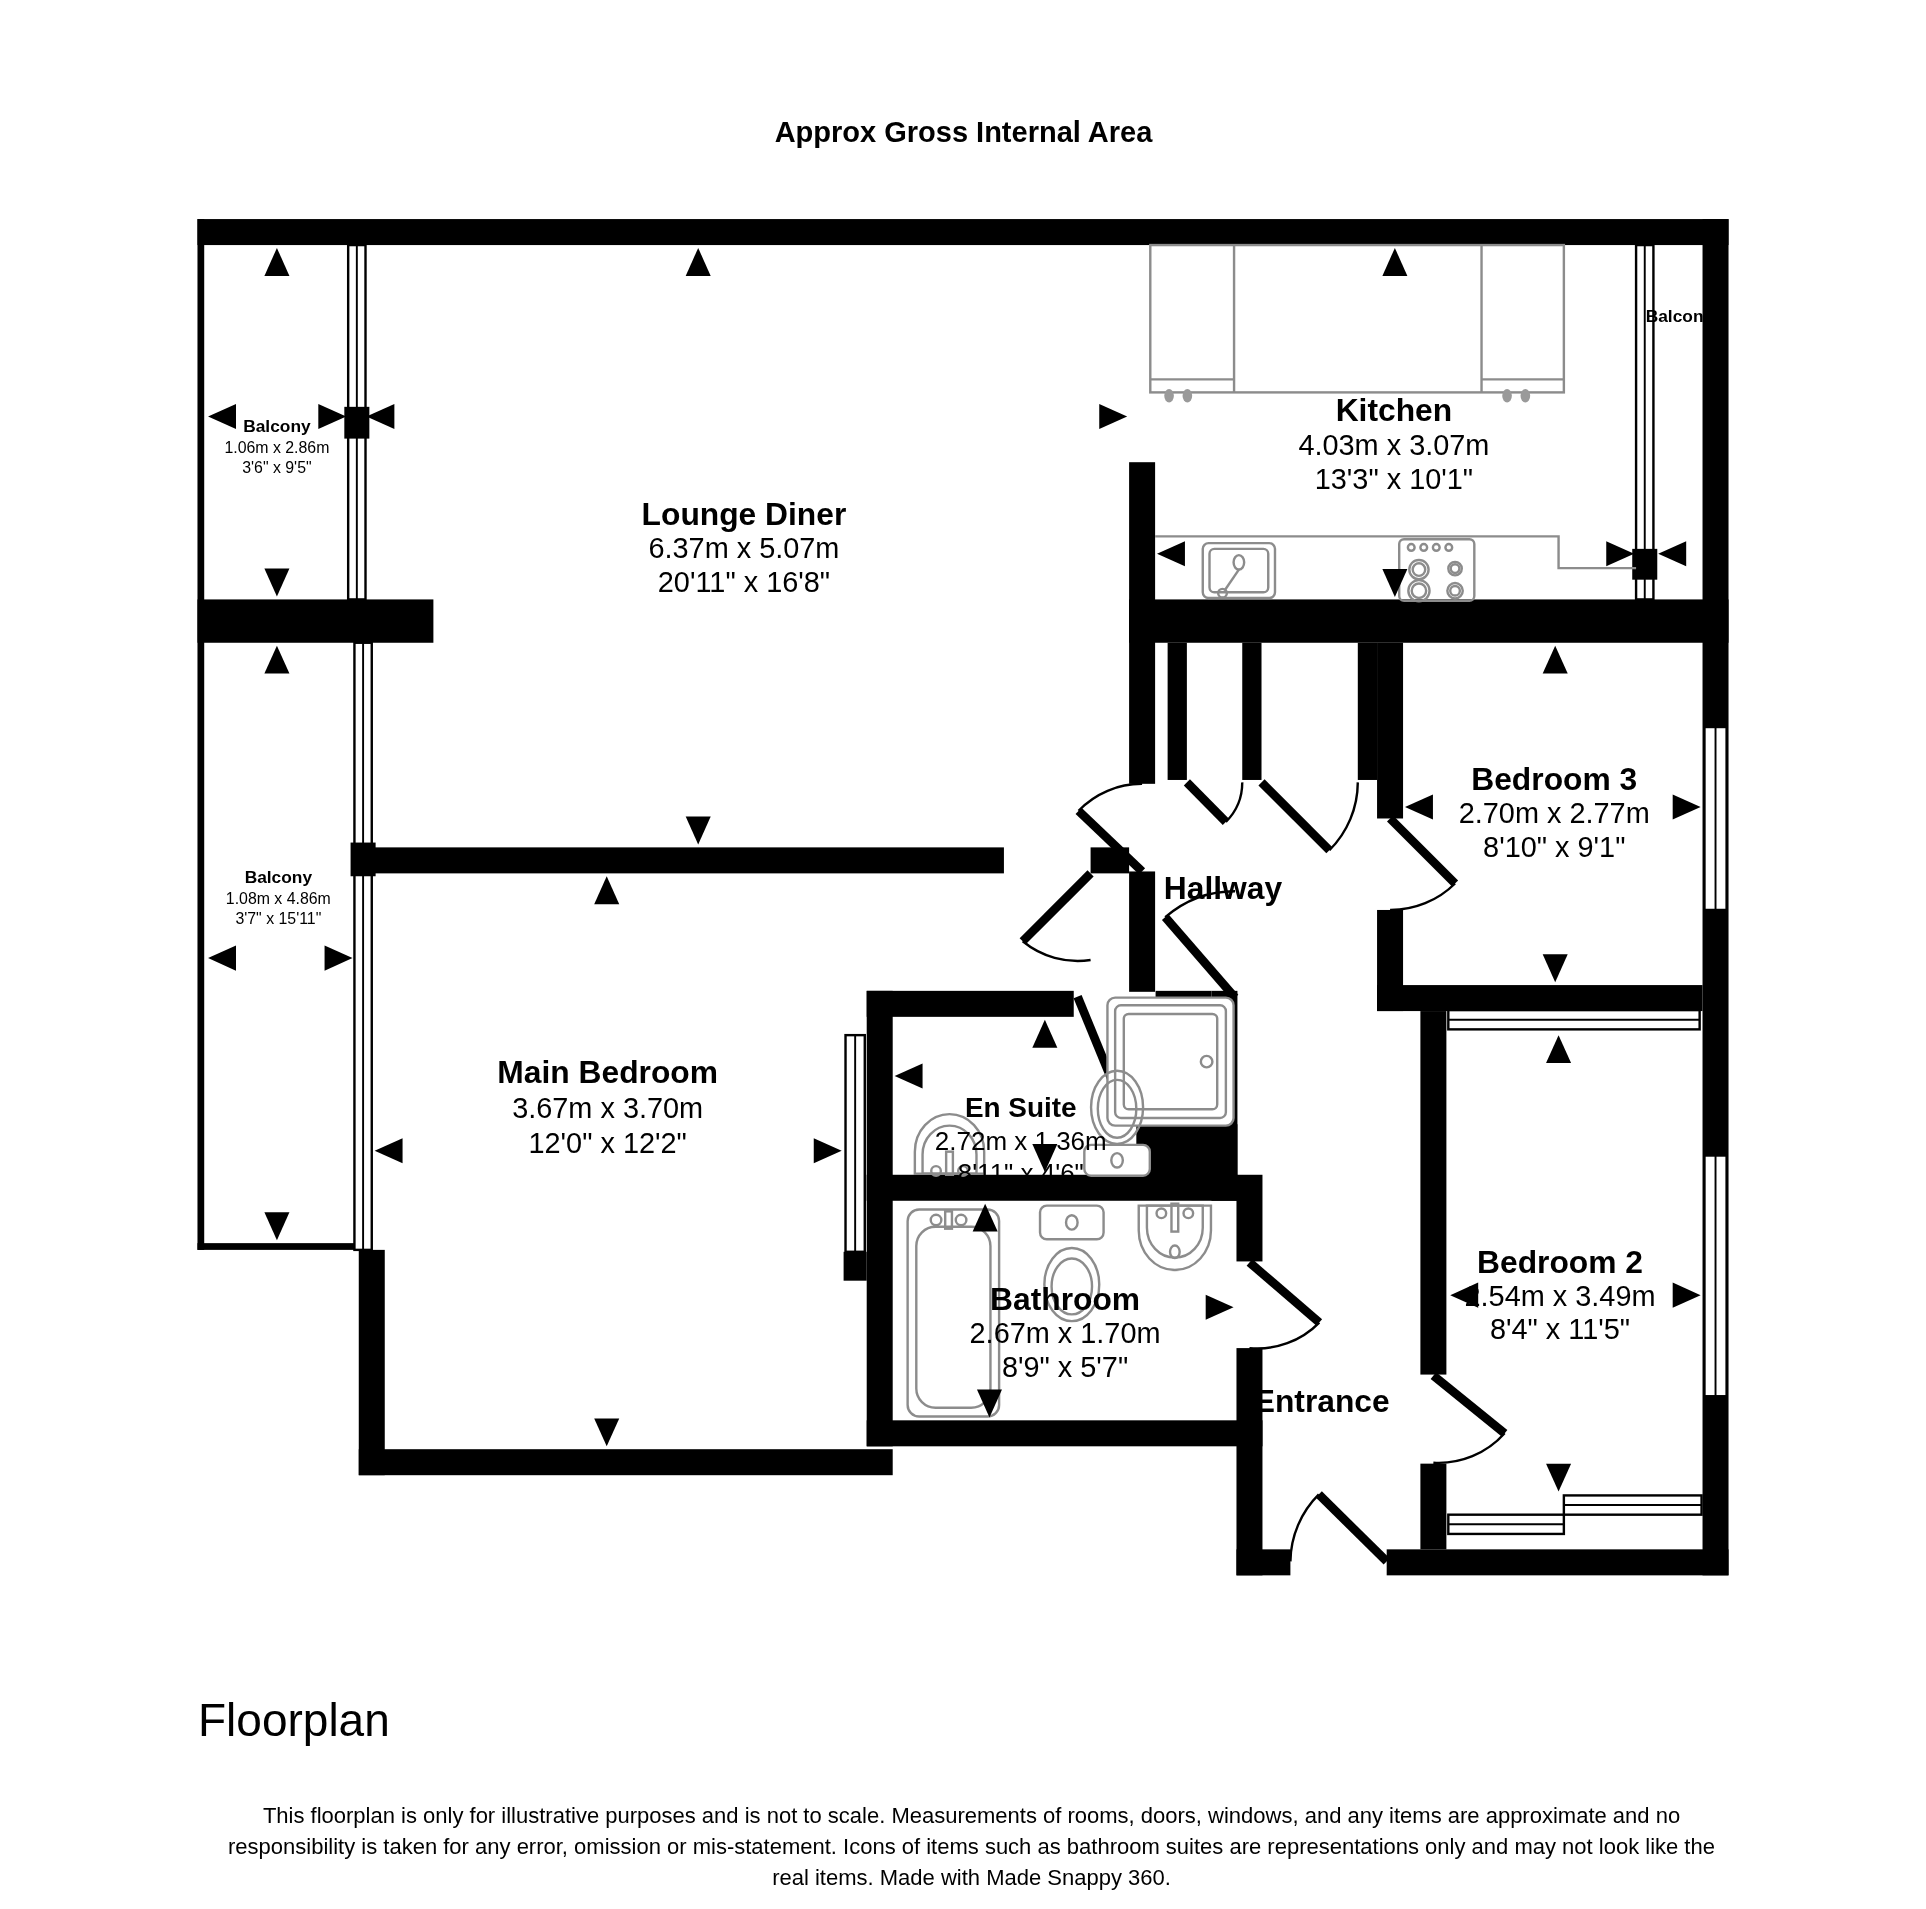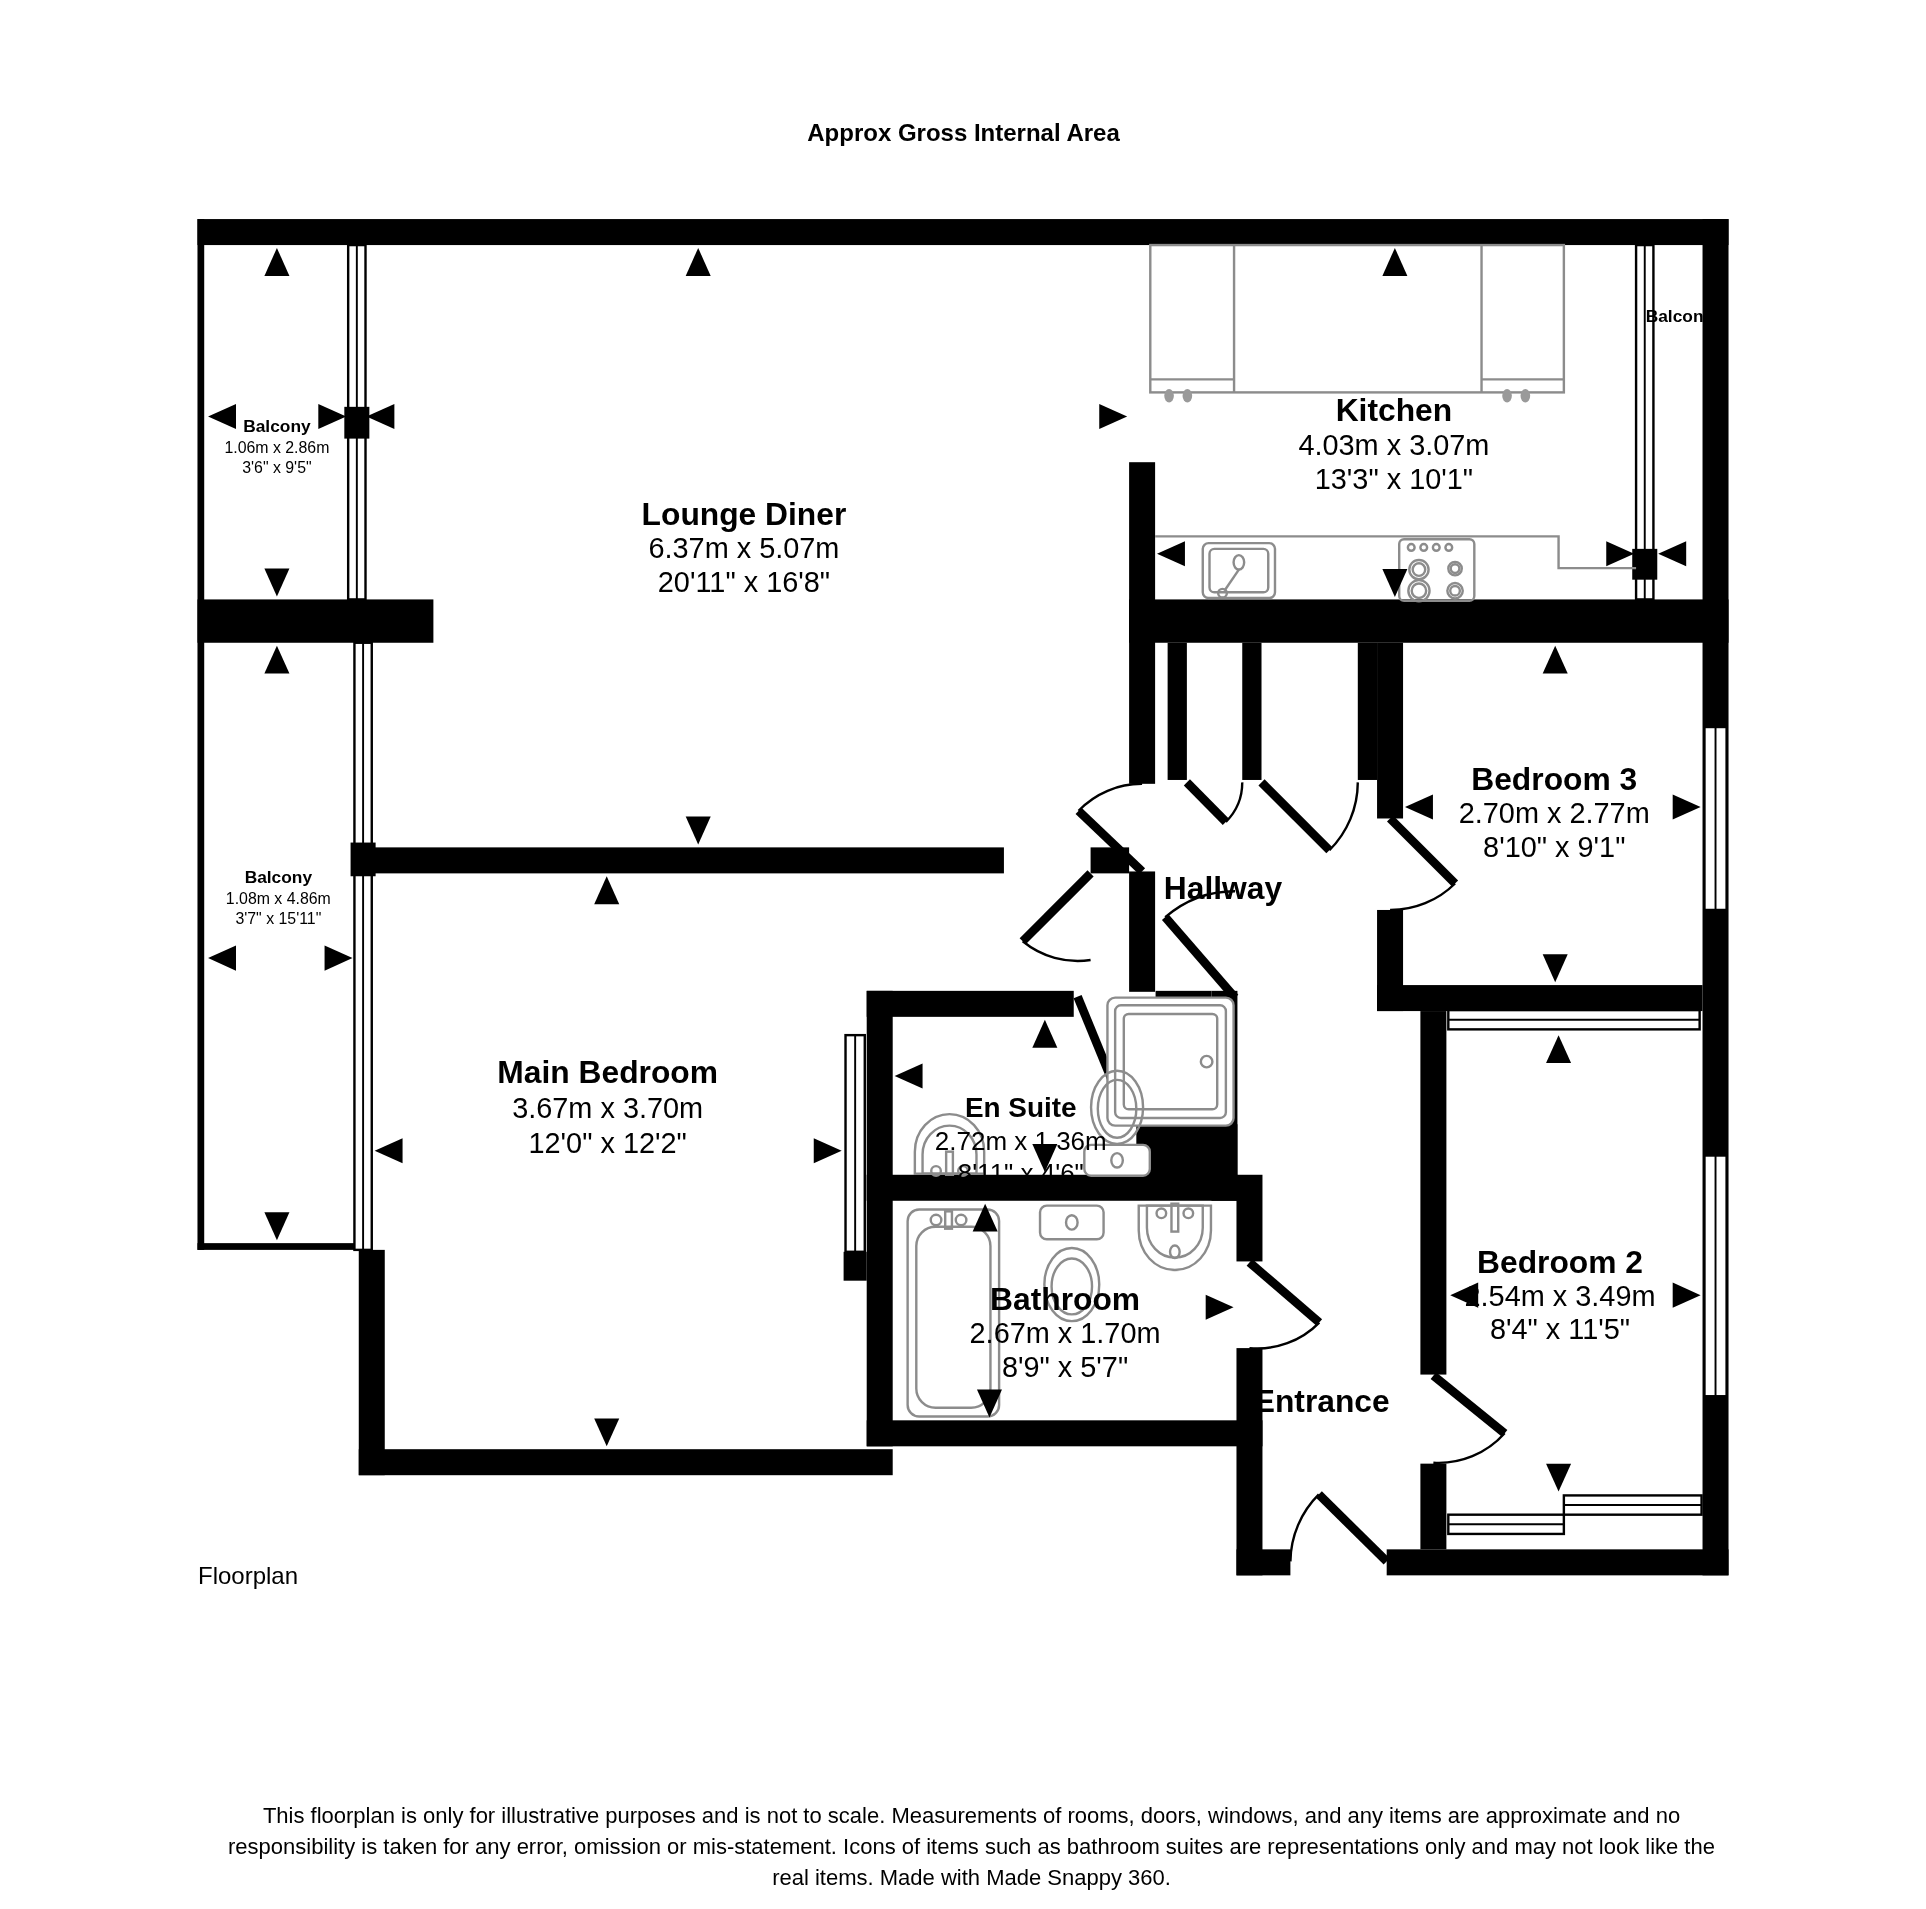--- a/index.html
+++ b/index.html
@@ -1,19 +1,19 @@
 <!DOCTYPE html>
 <html style="font-size:7.7px"><head>
 <meta charset="utf-8">
 <style>
   html,body{margin:0;padding:0;background:#fff;}
   body{width:1926px;height:1909px;position:relative;font-family:"Liberation Sans",sans-serif;color:#000;overflow:hidden;}
   #plan-svg{position:absolute;left:0;top:0;}
-  .hdr{position:absolute;top:115px;left:241px;width:1445px;text-align:center;font-weight:700;font-size:24px;line-height:35px;}
-  .caption{position:absolute;left:198px;top:1562px;font-size:24px;font-weight:400;}
+  .hdr{position:absolute;top:115px;left:241px;width:1445px;text-align:center;font-weight:700;font-size:29px;line-height:35px;}
+  .caption{position:absolute;left:198px;top:1693px;font-size:46px;font-weight:400;}
   .disclaimer{position:absolute;left:217px;top:1800px;width:1493px;text-align:center;font-size:22px;line-height:31px;font-weight:400;margin-left:8px;}
   
   .wall{fill:#000;stroke:none;}
   .win{fill:#fff;stroke:#000;stroke-width:5px;}
   .winline{stroke:#000;stroke-width:4px;}
   .blk{fill:#000;}
   .fx{fill:none;stroke:#8c8c8c;stroke-width:5px;}
   .fxw{fill:#fff;stroke:#8c8c8c;stroke-width:5px;}
   .knob{fill:#9a9a9a;stroke:none;}
   .panel{stroke:#000;stroke-width:18px;stroke-linecap:butt;}

